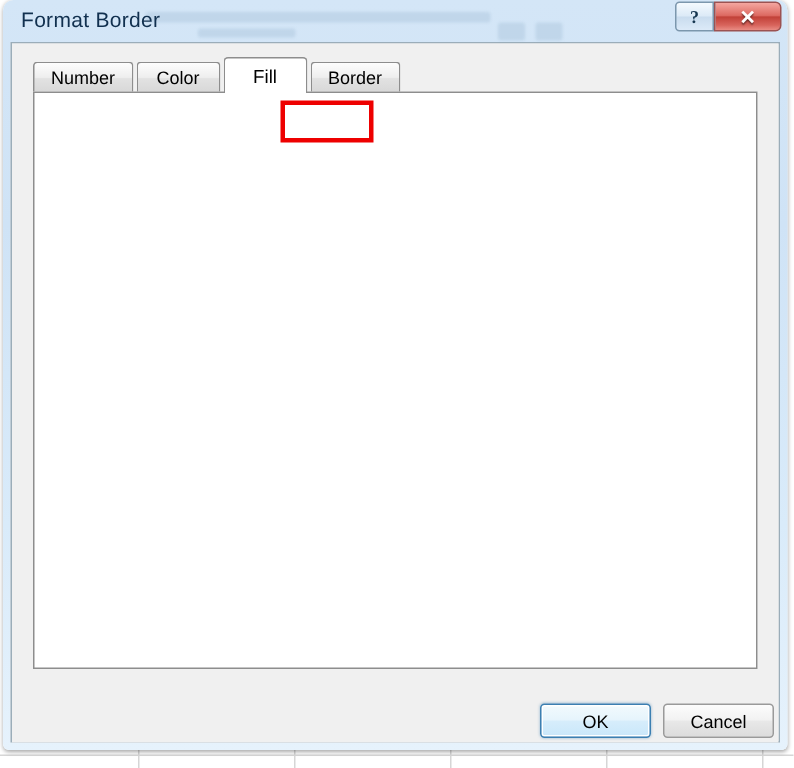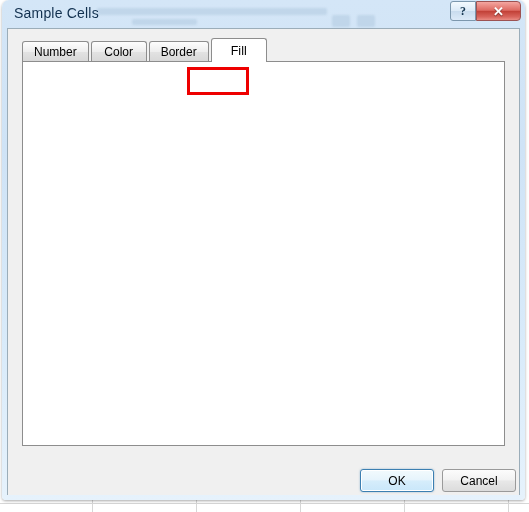--- a/index.html
+++ b/index.html
@@ -306,37 +306,37 @@
 <div id="window">
 
   <div id="window-inner-edge"></div>
 
   <div id="titlebar">
     <div class="ghost" style="left:95px; top:8px;  width:230px; height:7px;"></div>
     <div class="ghost" style="left:130px; top:19px; width:65px;  height:6px;"></div>
     <div class="ghost" style="left:330px; top:15px; width:18px;  height:12px;"></div>
     <div class="ghost" style="left:355px; top:15px; width:18px;  height:12px;"></div>
 
-    <div id="title-text">Sample Cells</div>
+    <div id="title-text">Format Border</div>
 
     <div id="win-buttons">
       <div class="win-btn" id="help-btn">?</div>
       <div class="win-btn" id="close-btn">✕</div>
     </div>
   </div>
 
   <div id="client">
 
     <div id="tabpage"></div>
 
     <div id="tabstrip">
       <div class="tab">Number</div>
       <div class="tab">Color</div>
+      <div class="tab active">Fill</div>
       <div class="tab">Border</div>
-      <div class="tab active">Fill</div>
     </div>
 
     <div id="tab-highlight" style="border-color: rgb(238, 0, 0);"></div>
 
     <div class="field-label" style="left:29px; top:71px;">B<span class="ul">a</span>ckground Color:</div>
 
     <div id="no-color-btn">No Color</div>
 
     <div id="theme-row" style="left:35px; top:115px;">
         <div class="swatch" title="#ffffff" style="background: rgb(255, 255, 255); border-color: rgb(181, 181, 181);"></div>

